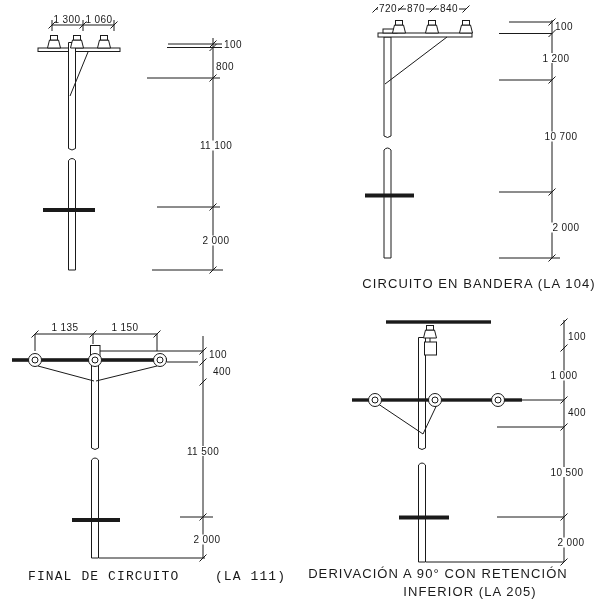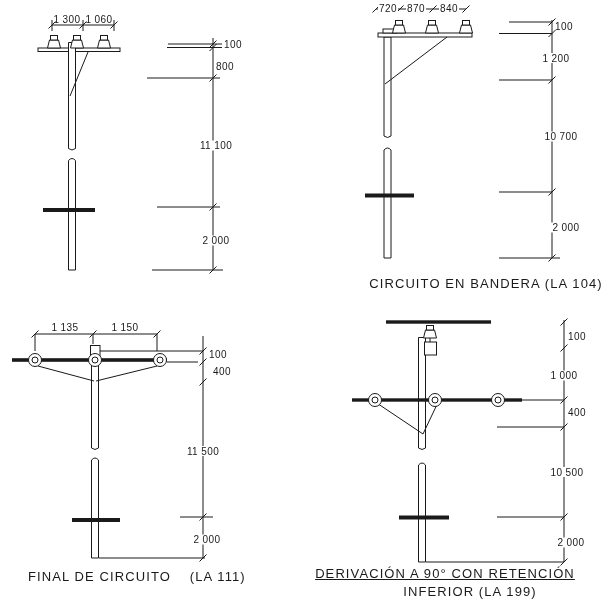--- a/index.html
+++ b/index.html
@@ -211,18 +211,18 @@
       <text x="564" y="379" text-anchor="middle">1 000</text>
       <text x="568" y="415.5">400</text>
       <rect class="bg" x="549" y="467" width="37" height="10"></rect>
       <text x="567" y="475.5" text-anchor="middle">10 500</text>
       <rect class="bg" x="556" y="537.5" width="30" height="10"></rect>
       <text x="571" y="546" text-anchor="middle">2 000</text>
     </g>
   </g>
 </svg>
 
-<div class="caption center" style="left:359px; top:276px; width:240px;margin-left:7px;">CIRCUITO EN BANDERA (LA 104)</div>
-<div class="caption" style="left:28px; top:569px;">FINAL DE CIRCUITO    (LA 111)</div>
-<div class="caption center" style="left:309px; top:566px; width:272px;text-decoration:underline;">DERIVACIÓN A 90° CON RETENCIÓN</div>
-<div class="caption center" style="left:350px; top:584px; width:240px;">INFERIOR (LA 199)</div>
+<div class="caption center" style="left:359px; top:276px; width:240px;">CIRCUITO EN BANDERA (LA 104)</div>
+<div class="caption" style="left:28px; top:569px;font-family:Liberation Mono, monospace;">FINAL DE CIRCUITO    (LA 111)</div>
+<div class="caption center" style="left:302px; top:566px; width:272px;">DERIVACIÓN A 90° CON RETENCIÓN</div>
+<div class="caption center" style="left:350px; top:584px; width:240px;">INFERIOR (LA 205)</div>
 
 </div>
 
 </body></html>

